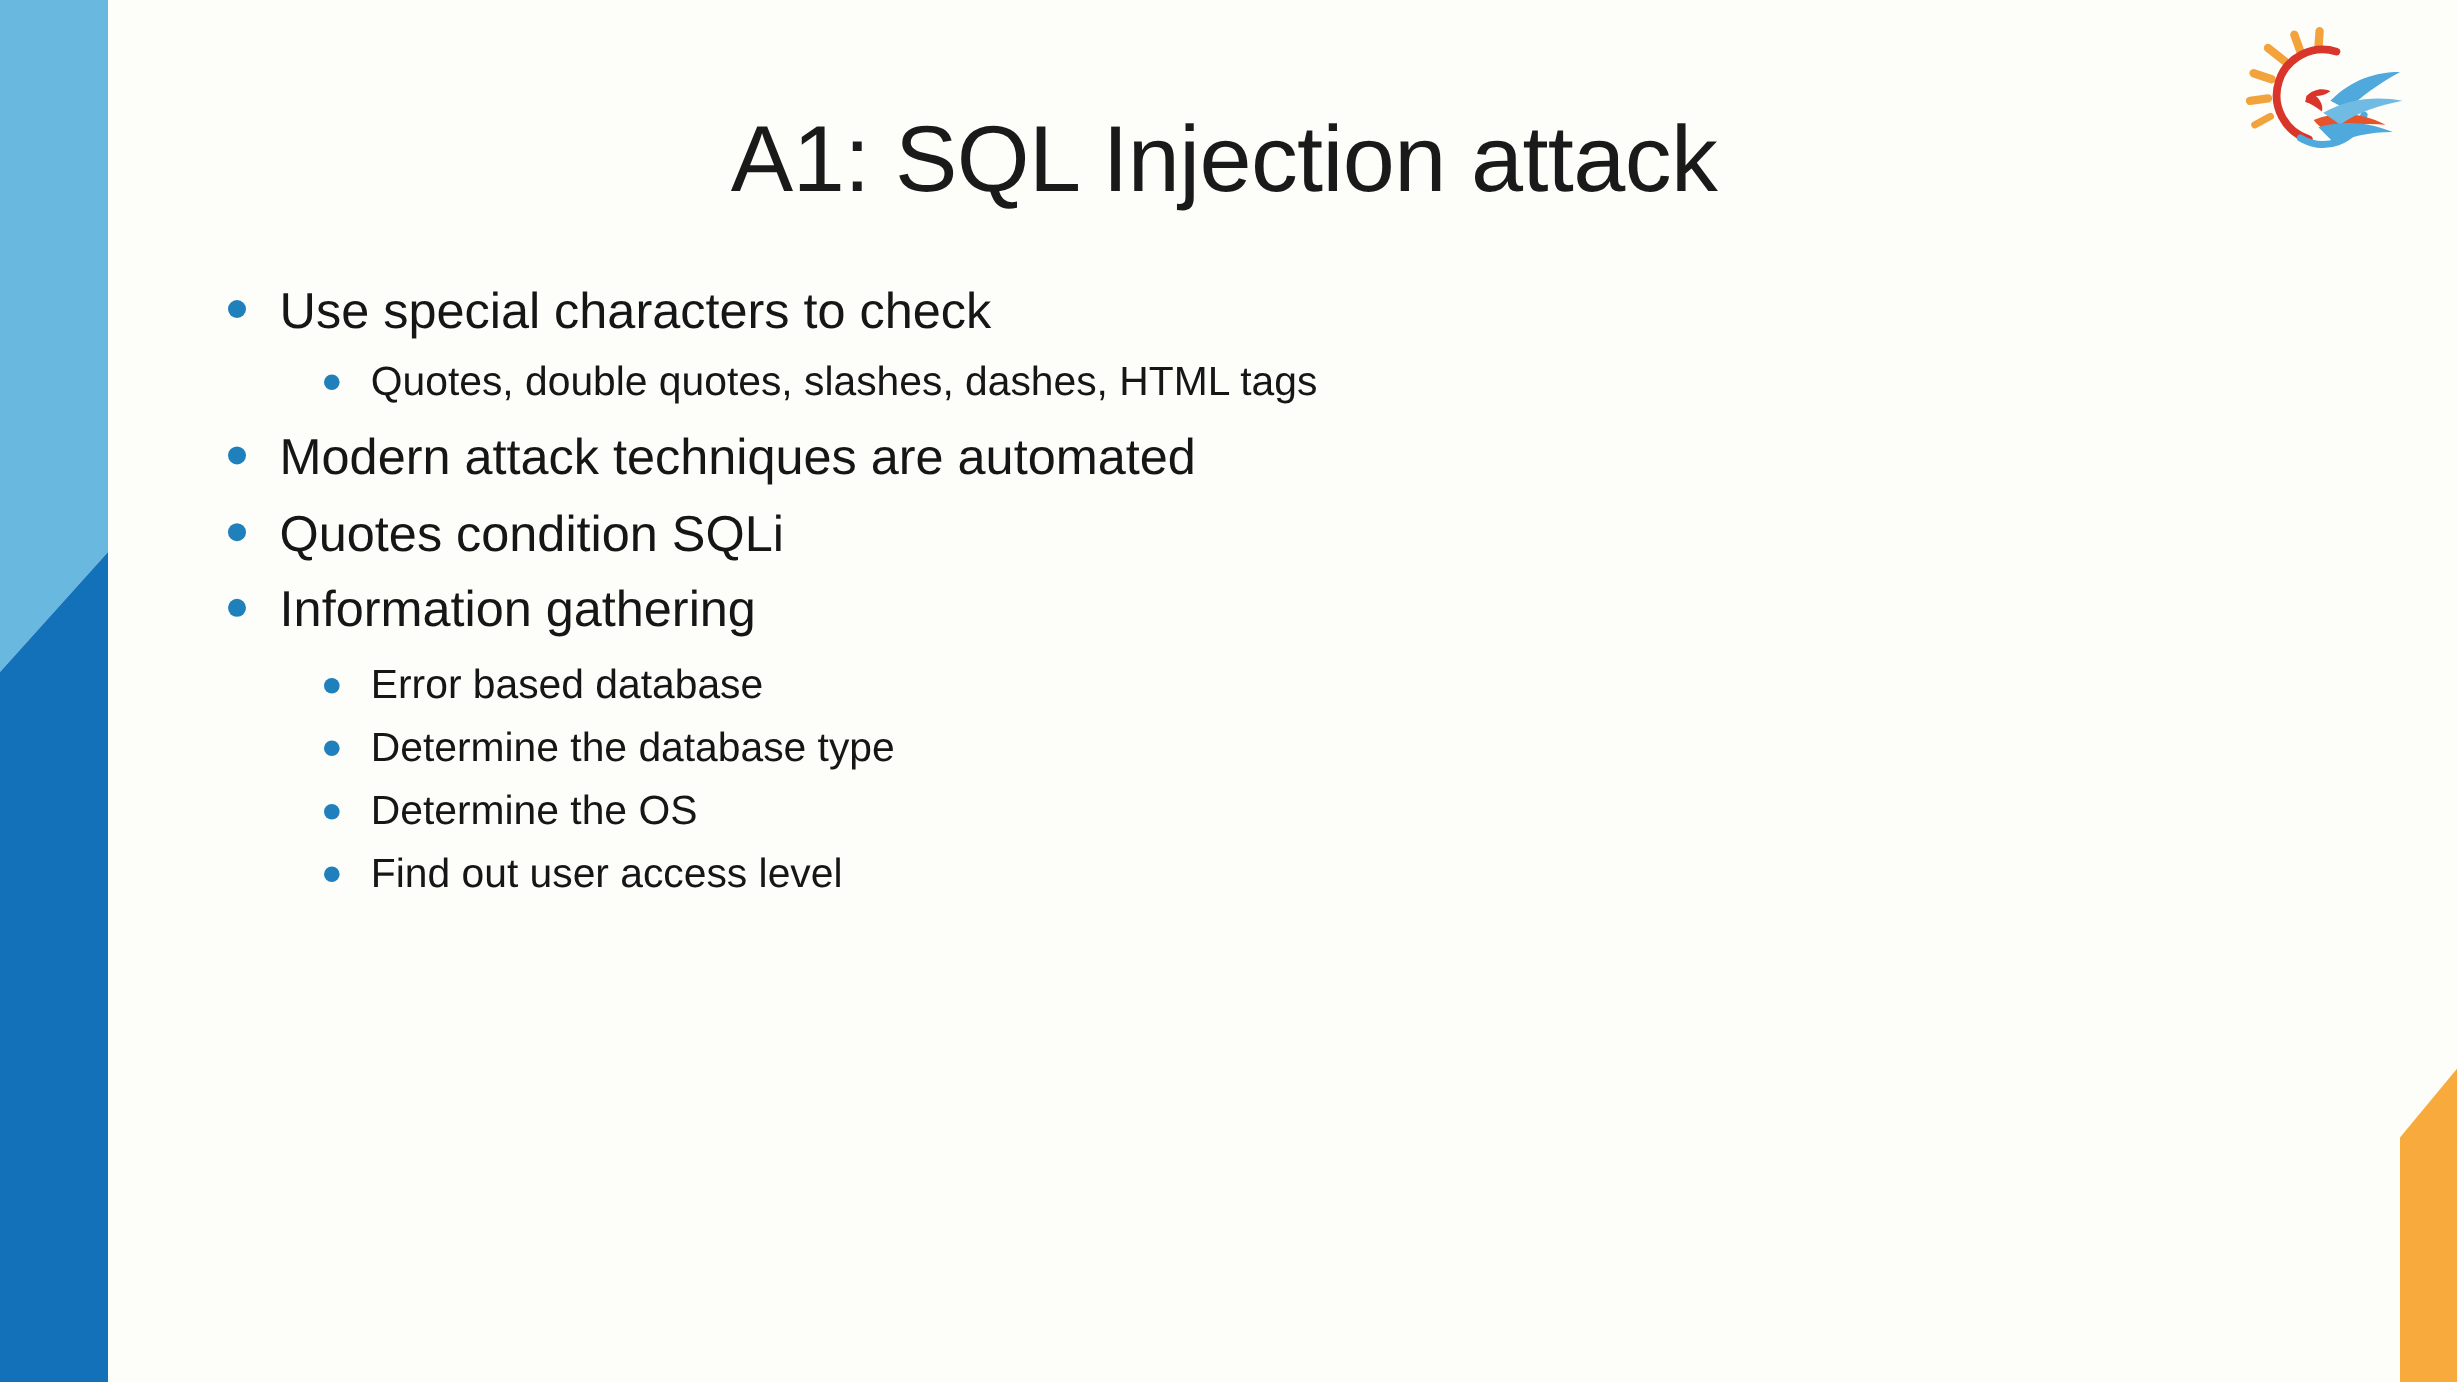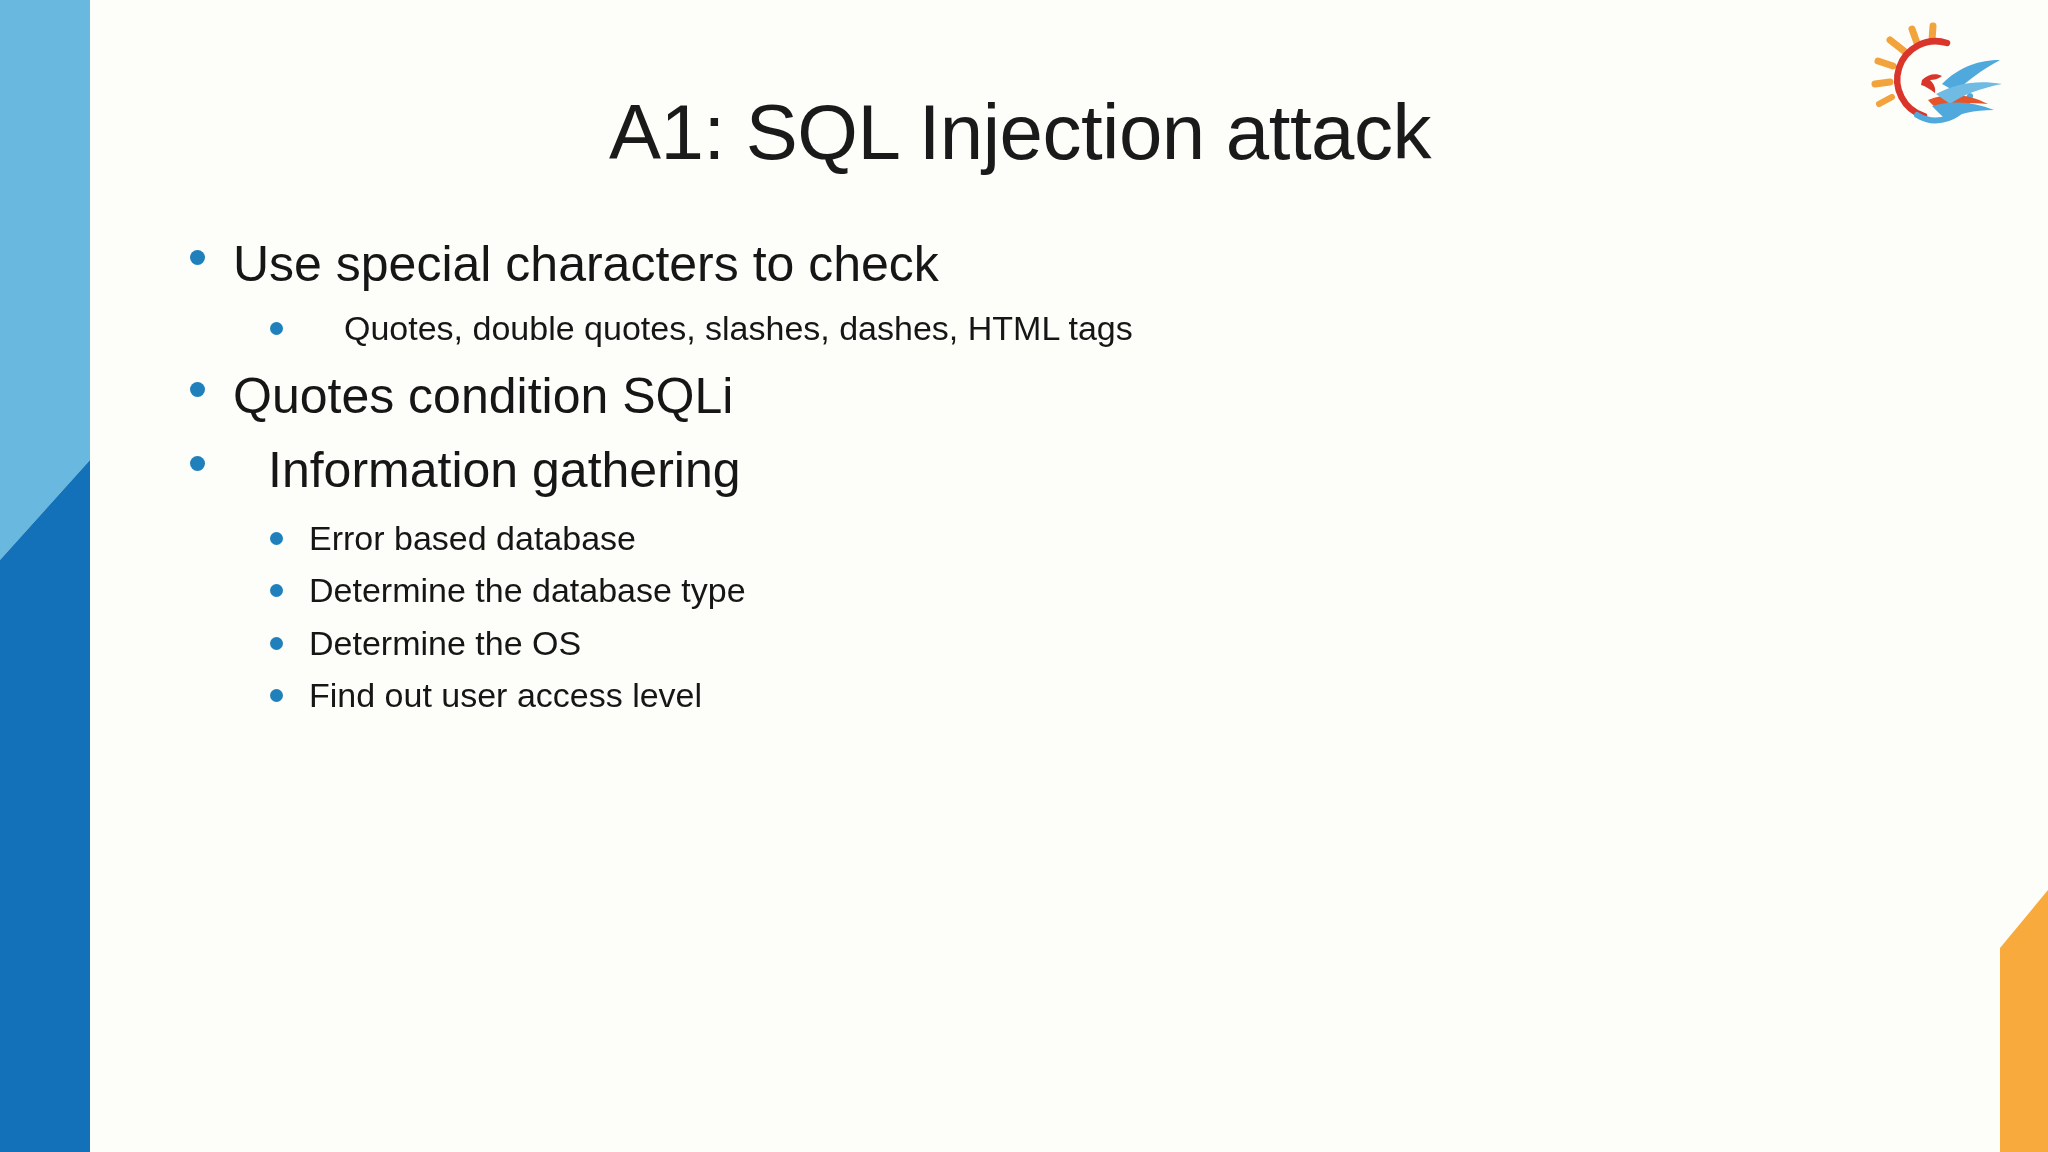--- a/index.html
+++ b/index.html
@@ -106,21 +106,21 @@
     margin-bottom: 10px;
   }
   .lvl1 .bullet-dot {
     width: 15px;
     height: 15px;
     margin-left: 10px;
     margin-right: 28px;
     margin-top: 18px;
   }
   .lvl1 .bullet-text {
-    font-size: 50px;
+    font-size: 42px;
     line-height: 1.28;
     font-weight: 400;
   }
 
   
   .lvl2 {
     margin-bottom: 8px;
   }
   .lvl2 .bullet-dot {
     width: 13px;
@@ -128,21 +128,21 @@
     margin-left: 90px;
     margin-right: 26px;
     margin-top: 16px;
   }
   .lvl2 .bullet-text {
     font-size: 34px;
     line-height: 1.3;
     font-weight: 400;
   }
 
-  .gap-after { margin-bottom: 14px; gap: 35px; }
+  .gap-after { margin-bottom: 14px; }
 </style>
 </head>
 <body>
 
 <div id="slide">
 
   <div class="left-stripe-wrap">
     <div class="stripe-light"></div>
     <div class="stripe-dark"></div>
   </div>
@@ -185,20 +185,24 @@
     <div class="bullet-row lvl1">
       <span class="bullet-dot"></span>
       <span class="bullet-text">Use special characters to check</span>
     </div>
 
     <div class="bullet-row lvl2 gap-after">
       <span class="bullet-dot"></span>
       <span class="bullet-text">Quotes, double quotes, slashes, dashes, HTML tags</span>
     </div>
 
+    <div class="bullet-row lvl1">
+      <span class="bullet-dot"></span>
+      <span class="bullet-text">Modern attack techniques are automated</span>
+    </div>
 
     <div class="bullet-row lvl1">
       <span class="bullet-dot"></span>
       <span class="bullet-text">Quotes condition SQLi</span>
     </div>
 
     <div class="bullet-row lvl1 gap-after">
       <span class="bullet-dot"></span>
       <span class="bullet-text">Information gathering</span>
     </div>

